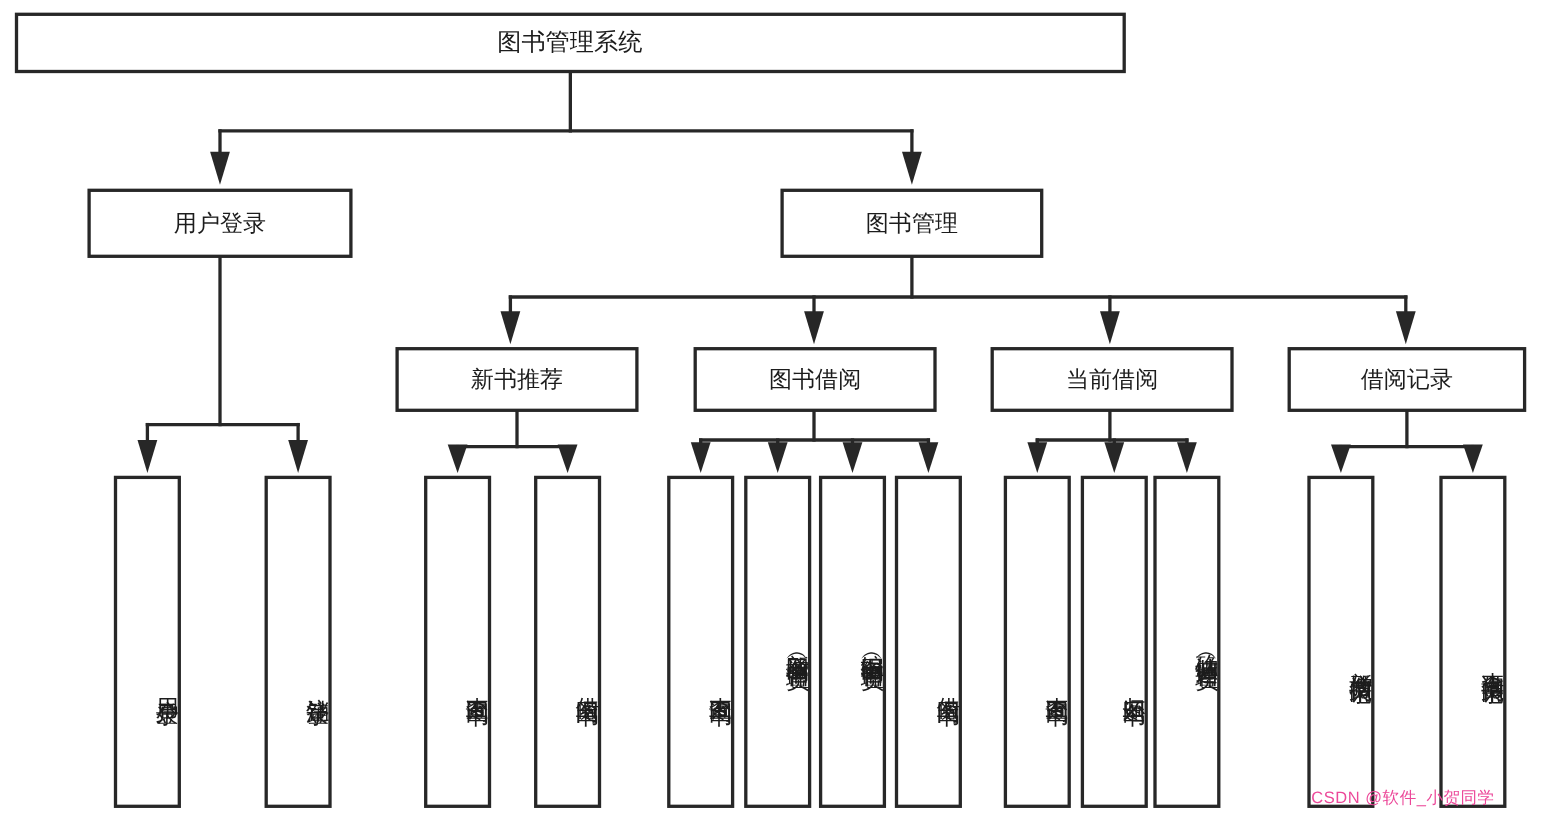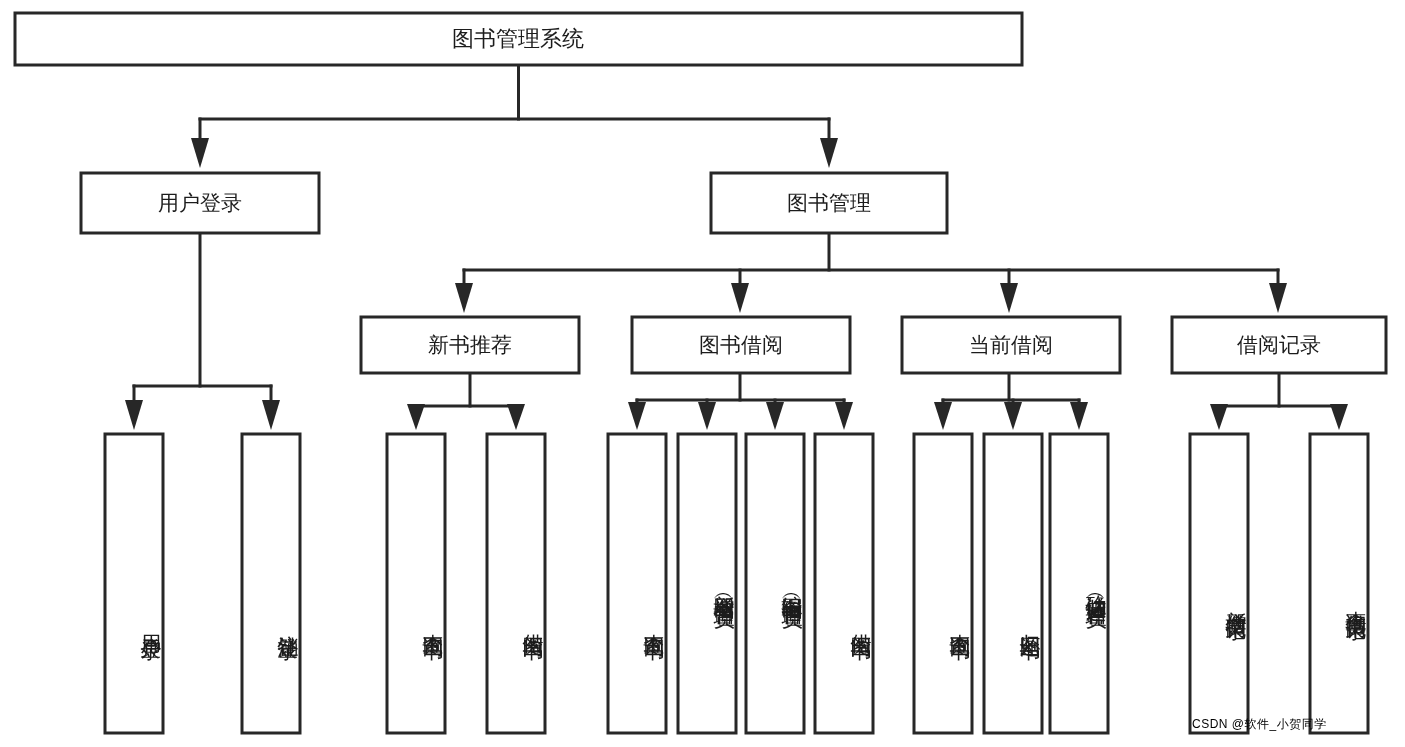--- a/index.html
+++ b/index.html
@@ -67,22 +67,22 @@
     align-items: flex-start;
     justify-content: center;
     white-space: nowrap;
     pointer-events: none;
   }
   .watermark {
     position: absolute;
     left: 1192px;
     top: 716px;
     font-family: "Liberation Sans", "DejaVu Sans", sans-serif;
-    font-size: 12px;
-    color: #000000;
+    font-size: 15px;
+    color: #ec4899;
     white-space: nowrap;
     letter-spacing: 0.5px;
   }
 </style>
 </head>
 <body>
 
 <div id="canvas">
 
   <svg class="diagram" viewBox="0 0 1405 747">

